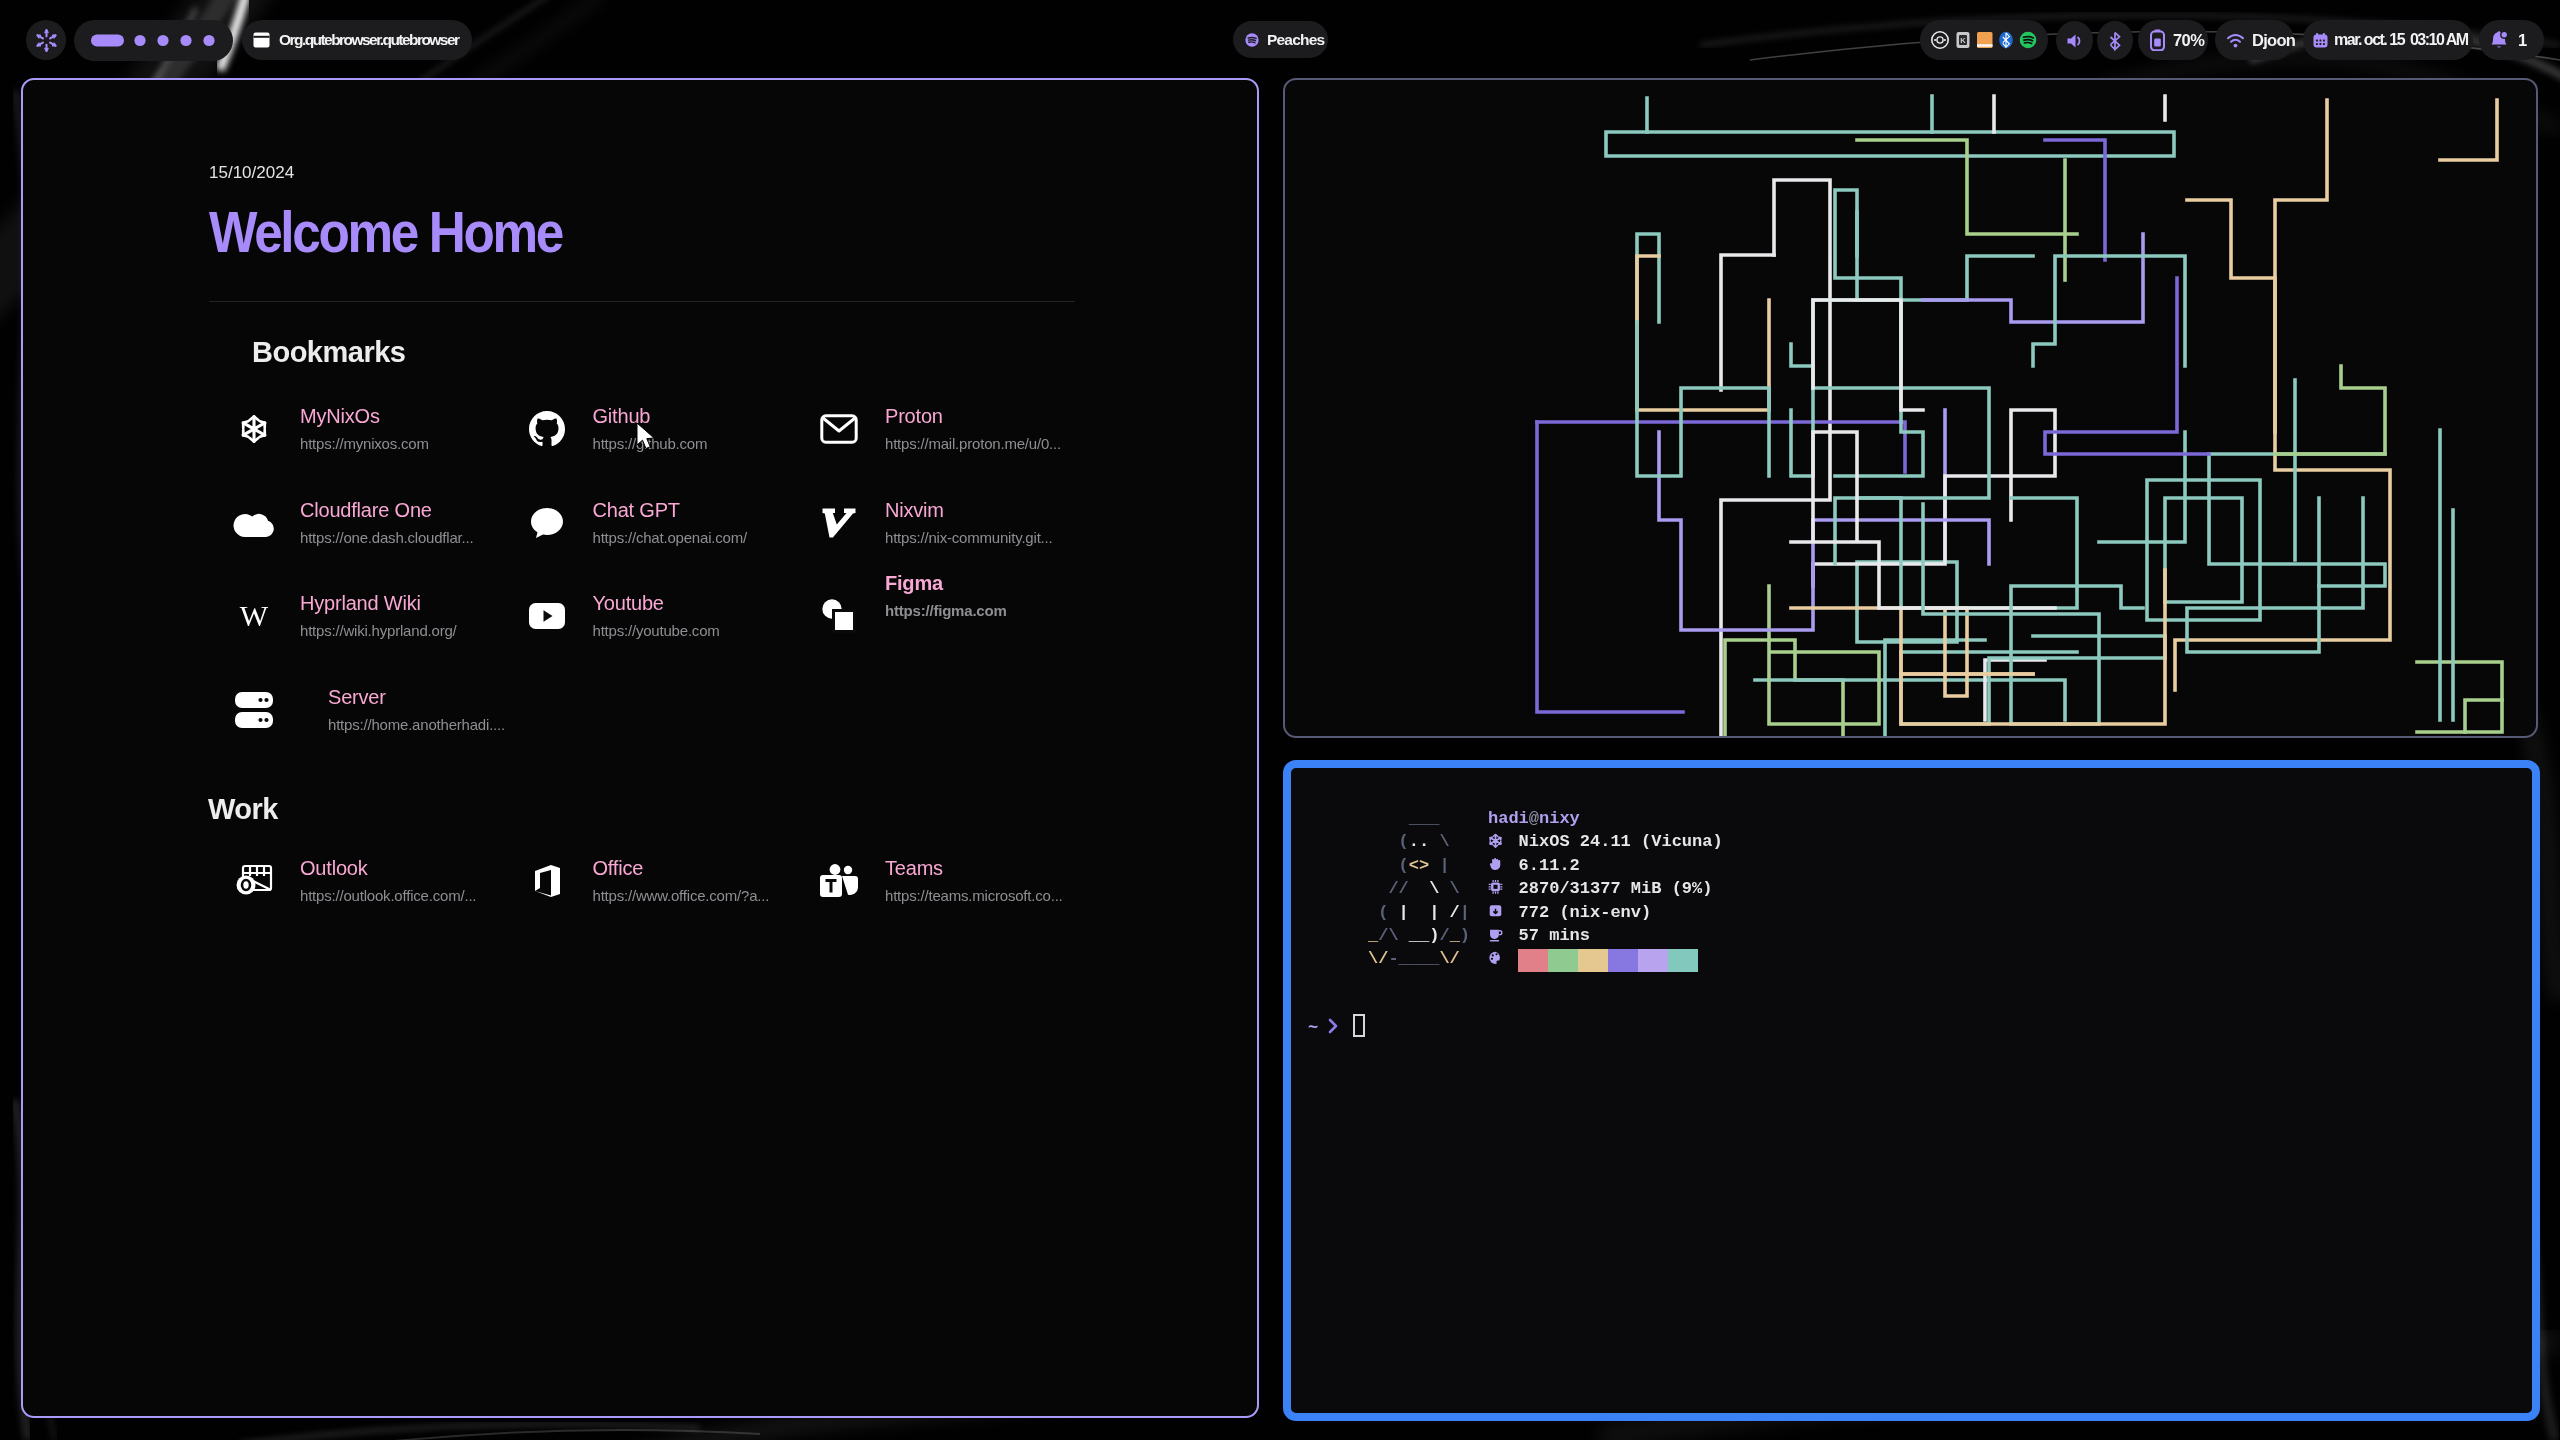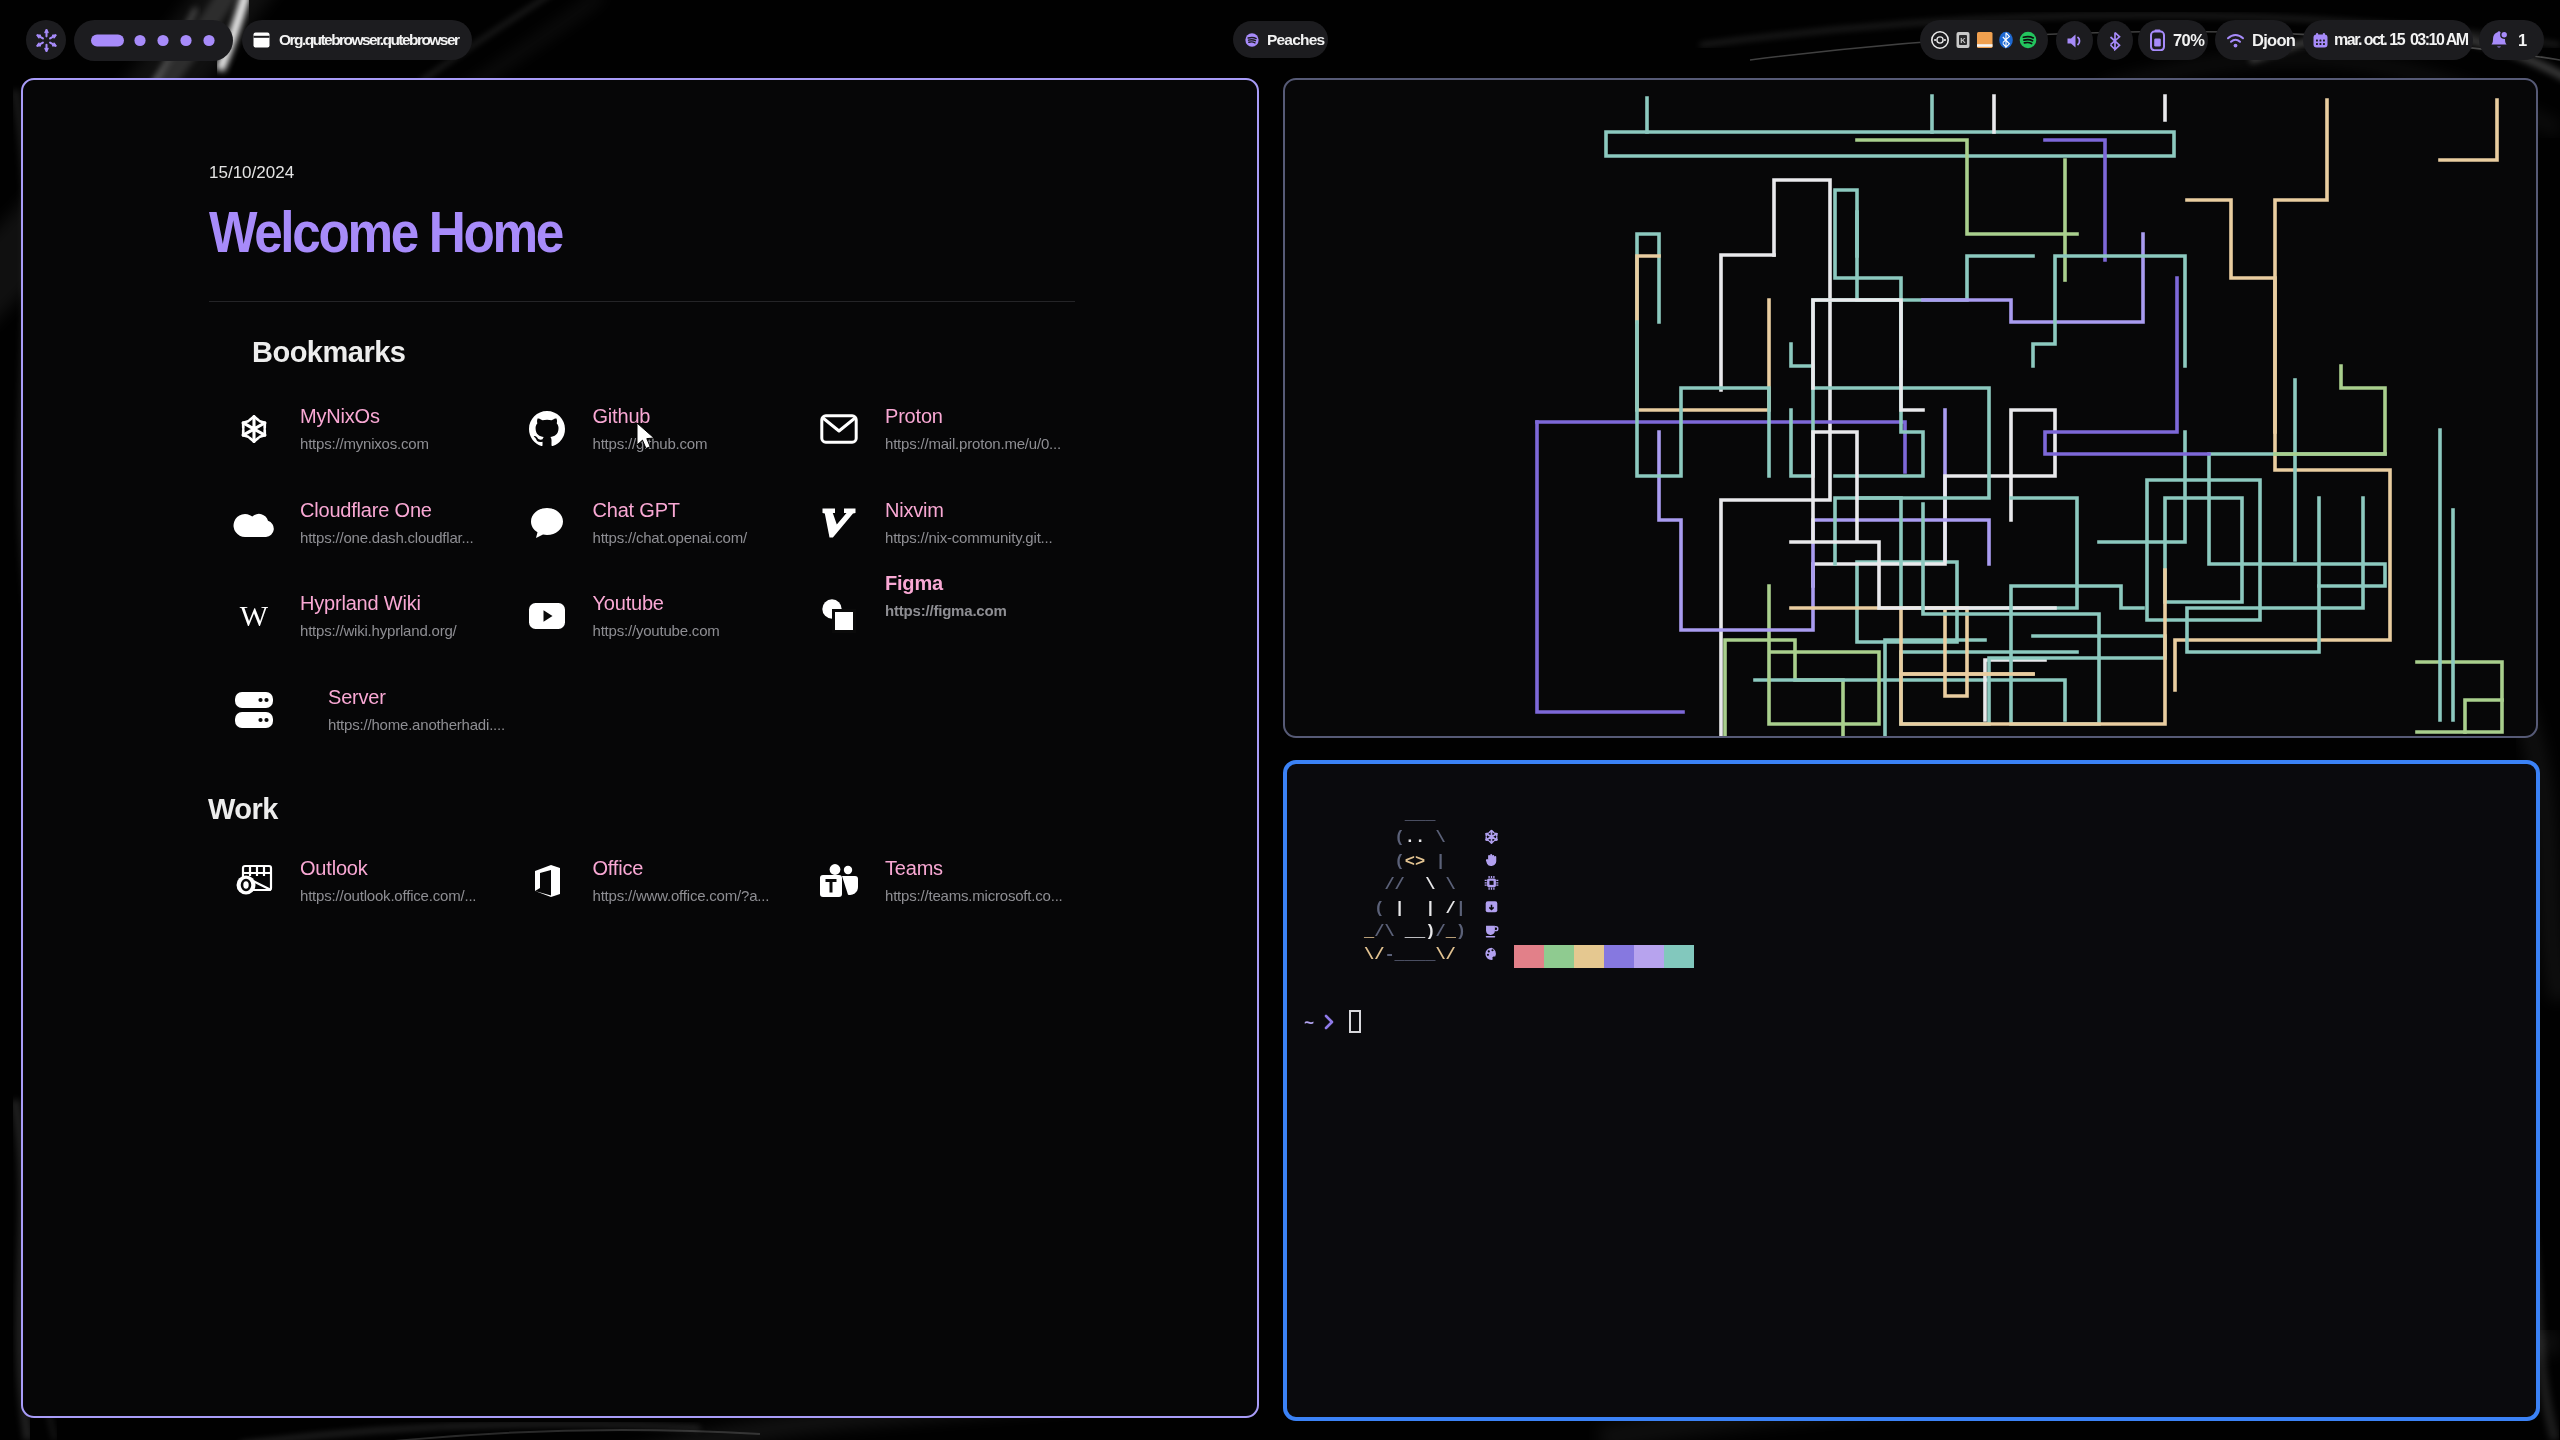--- a/index.html
+++ b/index.html
@@ -11,21 +11,21 @@
   .pill { position:absolute; top:20px; height:40px; background:#1c1c1f; border-radius:21px;
     display:flex; align-items:center; color:#f2f2f2; font-weight:bold; }
   .circ { position:absolute; top:20px; width:40px; height:40px; border-radius:50%;
     background:#1c1c1f; display:flex; align-items:center; justify-content:center; }
   
   #win-left { position:absolute; left:21px; top:78px; width:1238px; height:1340px;
     background:#060607; border:2px solid #a89cf8; border-radius:13px; }
   #win-pipes { position:absolute; left:1283px; top:78px; width:1255px; height:660px;
     background:#070708; border:2px solid #565a76; border-radius:13px; overflow:hidden; }
   #win-term { position:absolute; left:1283px; top:760px; width:1257px; height:661px;
-    background:#0a0a0d; border:4px solid #3b82f6; border-radius:13px; overflow:hidden;
+    background:#0a0a0d; border:8px solid #3b82f6; border-radius:13px; overflow:hidden;
     font-family:"Liberation Mono", monospace; }
   
   .lw { position:absolute; color:#ededed; }
   .bk-name { font-size:20px; color:#f9a8d4; letter-spacing:-0.2px; }
   .bk-url  { font-size:15px; color:#8e8e93; margin-top:7px; letter-spacing:-0.2px; }
   .bk-icon { position:absolute; width:44px; height:44px; display:flex; align-items:center; justify-content:center; }
   
   pre { font-family:"Liberation Mono", monospace; }
 </style>
 </head>
@@ -411,20 +411,26 @@
 </div>
 
 <div id="win-term">
   <pre id="ascii" style="position:absolute; left:77px; top:39px; font-size:17px; line-height:23.4px; font-weight:bold; color:#5b6178;"><span style="color:#5b6178;">    ___</span>
 <span style="color:#5b6178;">   (</span><span style="color:#e8e8ea;">..</span><span style="color:#5b6178;"> \</span>
 <span style="color:#5b6178;">   (</span><span style="color:#e2c391;">&lt;&gt;</span><span style="color:#5b6178;"> |</span>
 <span style="color:#5b6178;">  //  </span><span style="color:#e8e8ea;">\</span><span style="color:#5b6178;"> \</span>
 <span style="color:#5b6178;"> ( </span><span style="color:#e8e8ea;">|</span><span style="color:#5b6178;">  </span><span style="color:#e8e8ea;">|</span><span style="color:#e8e8ea;"> /</span><span style="color:#5b6178;">|</span>
 <span style="color:#e2c391;">_</span><span style="color:#5b6178;">/\ </span><span style="color:#e8e8ea;">__)</span><span style="color:#5b6178;">/</span><span style="color:#e2c391;">_</span><span style="color:#5b6178;">)</span>
 <span style="color:#e2c391;">\/</span><span style="color:#5b6178;">-____</span><span style="color:#e2c391;">\/</span></pre>
+  <pre id="finfo" style="position:absolute; left:197px; top:39px; font-size:17px; line-height:23.4px; font-weight:bold; color:#e6e6e8;"><span style="color:#b1a0ef;">hadi</span><span style="color:#8c8fa1;">@</span><span style="color:#b1a0ef;">nixy</span>
+   NixOS 24.11 (Vicuna)
+   6.11.2
+   2870/31377 MiB (9%)
+   772 (nix-env)
+   57 mins</pre>
   <div id="ficons" style="position:absolute; left:197px; top:0; width:20px; height:220px;">
       <svg style="position:absolute; left:0; top:64.6px;" width="15" height="17" viewBox="0 0 22 24" fill="#b1a0ef">
         <g stroke="#b1a0ef" stroke-width="2.6" stroke-linecap="round" fill="none">
           <path d="M11 2 V20 M3.2 6.5 L18.8 15.5 M3.2 15.5 L18.8 6.5"></path>
           <path d="M11 2 L8.3 4.2 M11 2 L13.7 4.2 M11 20 L8.3 17.8 M11 20 L13.7 17.8 M3.2 6.5 L6.6 5.6 M3.2 6.5 L3.3 10 M18.8 15.5 L15.4 16.4 M18.8 15.5 L18.7 12 M3.2 15.5 L6.6 16.4 M3.2 15.5 L3.3 12 M18.8 6.5 L15.4 5.6 M18.8 6.5 L18.7 10" stroke-width="2.2"></path>
         </g>
       </svg>
       <svg style="position:absolute; left:0; top:88.0px;" width="15" height="17" viewBox="0 0 22 24" fill="#b1a0ef">
         <path d="M6 10 V5.5 a1.5 1.5 0 0 1 3 0 V4 a1.5 1.5 0 0 1 3 0 v1.5 a1.5 1.5 0 0 1 3 0 V7 a1.5 1.5 0 0 1 3 0 v6 a7 7 0 0 1 -7 7 h-1 a6.5 6.5 0 0 1 -5.5 -3.4 L3 12.5 a1.7 1.7 0 0 1 3 -1.7z"></path>
       </svg>

